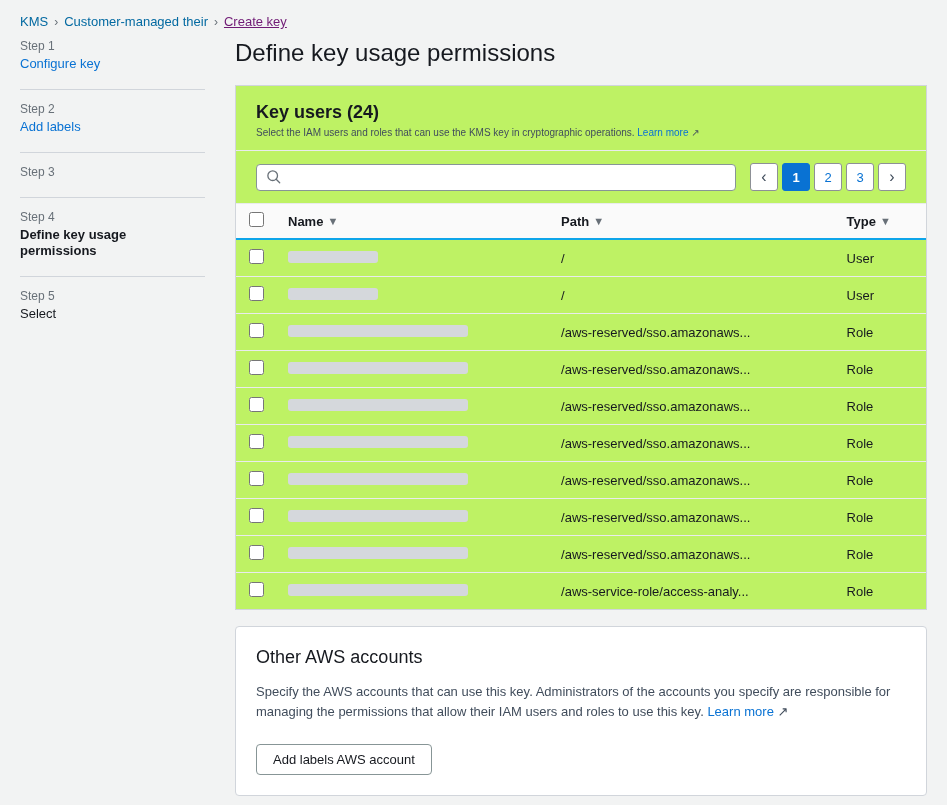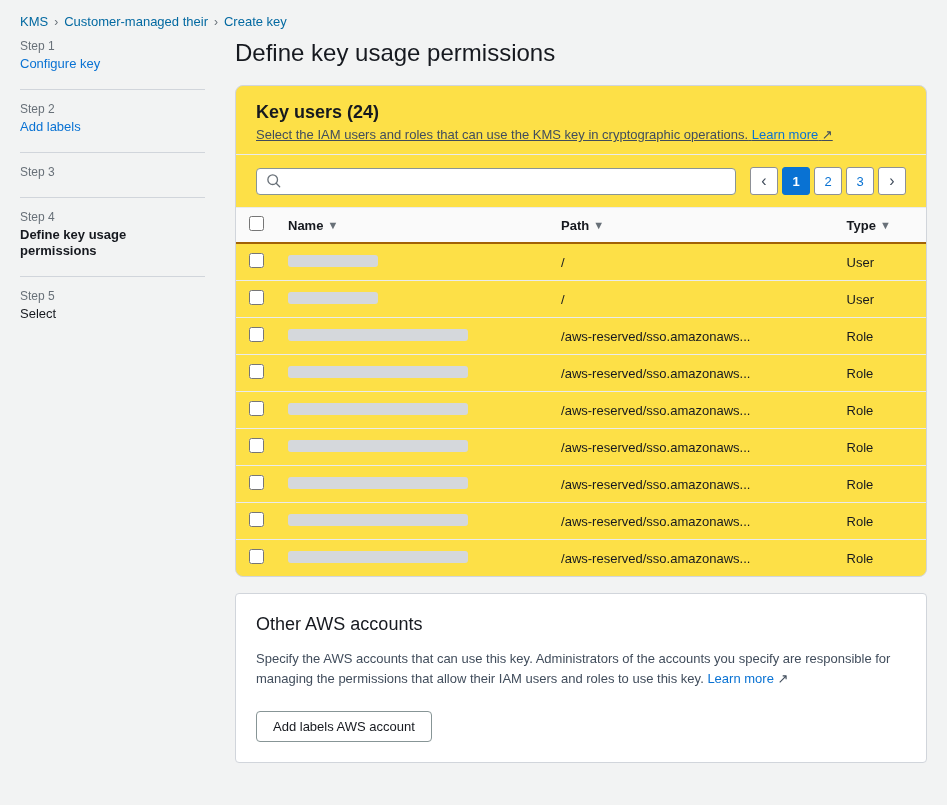--- a/index.html
+++ b/index.html
@@ -22,21 +22,22 @@
     }
     .breadcrumb a {
       color: #0369a1;
       text-decoration: none;
     }
     .breadcrumb-sep {
       color: #687078;
       font-size: 12px;
     }
     .breadcrumb-current {
-      color: #0369a1;
+      color: #701a75;
+      text-decoration: underline;
     }
 
     
     .layout {
       display: flex;
       padding: 0 20px 20px 20px;
       gap: 30px;
     }
 
     
@@ -76,39 +77,38 @@
     }
     .page-title {
       font-size: 24px;
       font-weight: 400;
       color: #16191f;
       margin-bottom: 18px;
     }
 
     
     .card {
-      background: #fde047;
+      background: #bef264;
       border: 1px solid #d1d5db;
-      border-radius: 8px;
+      border-radius: 0;
       margin-bottom: 16px;
     }
     .card-header {
       padding: 16px 20px 12px 20px;
       border-bottom: 1px solid #e9ebed;
     }
     .card-title {
       font-size: 18px;
       font-weight: 700;
       color: #16191f;
       margin-bottom: 4px;
     }
     .card-description {
-      font-size: 13px;
+      font-size: 10px;
       color: #414d5c;
-      text-decoration: underline;
     }
     .card-description a {
       color: #0972d3;
       text-decoration: none;
     }
 
     
     .search-pagination-row {
       display: flex;
       align-items: center;
@@ -172,21 +172,21 @@
     .users-table {
       width: 100%;
       border-collapse: collapse;
     }
     .users-table th {
       padding: 8px 12px;
       text-align: left;
       font-size: 13px;
       font-weight: 700;
       color: #16191f;
-      border-bottom: 2px solid #a16207;
+      border-bottom: 2px solid #0ea5e9;
       background: #fafafa;
     }
     .users-table th:first-child {
       width: 40px;
       text-align: center;
     }
     .users-table td {
       padding: 9px 12px;
       font-size: 13px;
       color: #16191f;
@@ -410,20 +410,26 @@
               <td><span class="placeholder-bar" style="width: 180px;"></span></td>
               <td>/aws-reserved/sso.amazonaws...</td>
               <td>Role</td>
             </tr>
             <tr>
               <td><input type="checkbox" class="checkbox" style=""></td>
               <td><span class="placeholder-bar" style="width: 180px;"></span></td>
               <td>/aws-reserved/sso.amazonaws...</td>
               <td>Role</td>
             </tr>
+            <tr>
+              <td><input type="checkbox" class="checkbox" style=""></td>
+              <td><span class="placeholder-bar" style="width: 180px;"></span></td>
+              <td>/aws-service-role/access-analy...</td>
+              <td>Role</td>
+            </tr>
           </tbody>
       </table>
     </div>
 
     <div class="other-accounts-card">
       <div class="other-accounts-title">Other AWS accounts</div>
       <div class="other-accounts-desc">
         <span>Specify the AWS accounts that can use this key. Administrators of the accounts you specify are responsible for managing the permissions that allow their IAM users and roles to use this key.</span>
         <a href="#">Learn more</a>
         <span> ↗</span>

